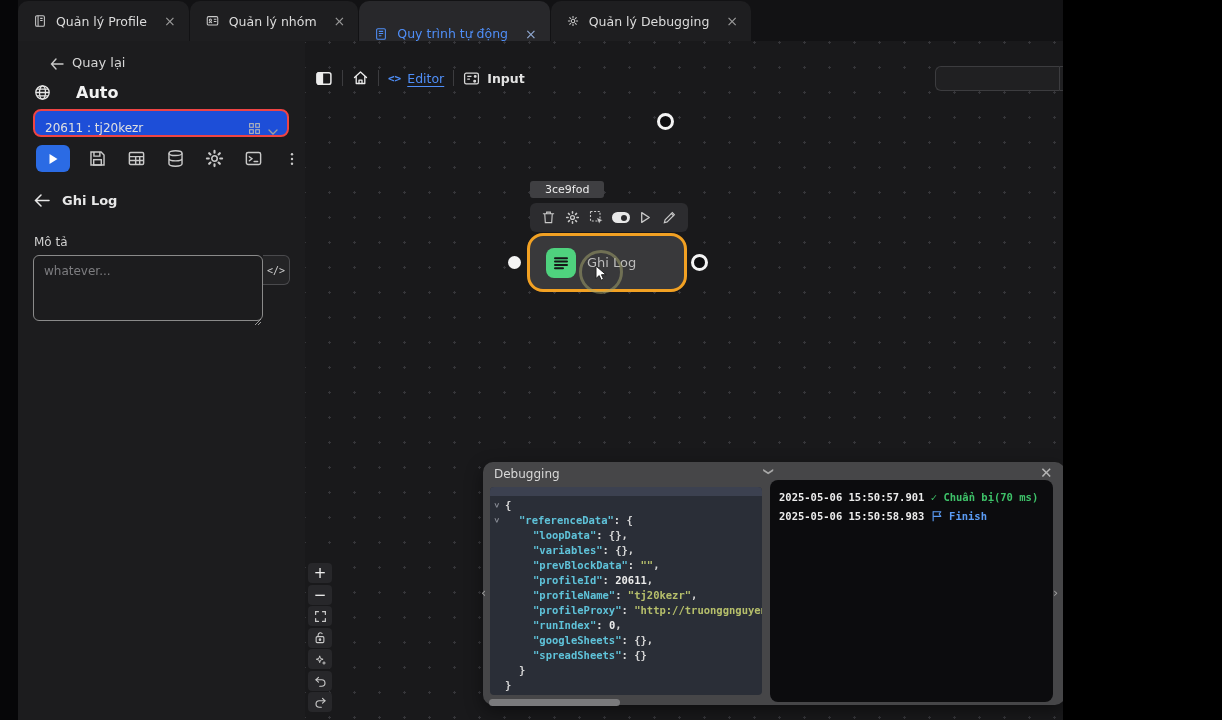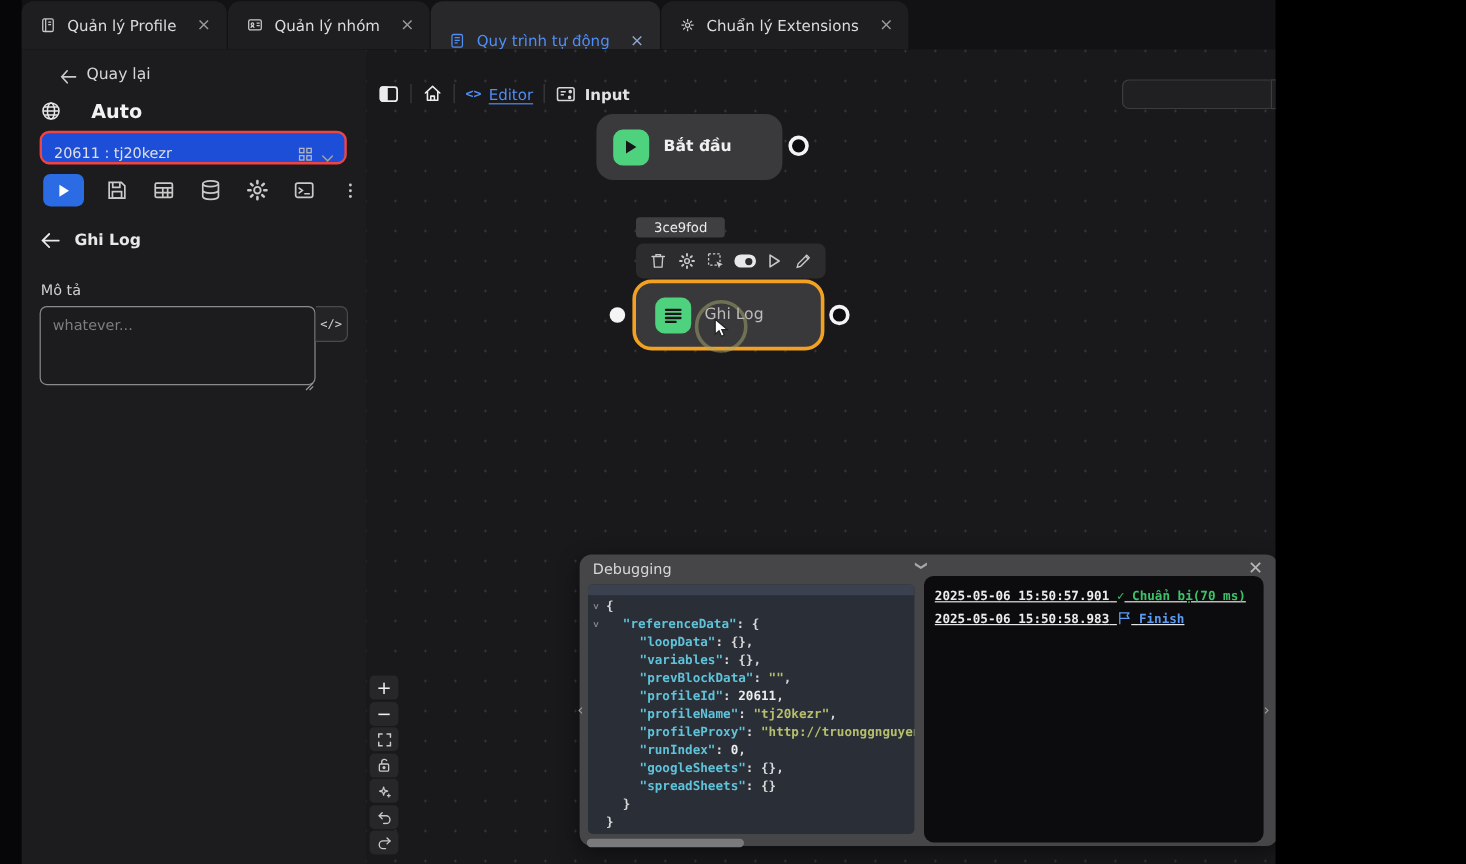--- a/index.html
+++ b/index.html
@@ -92,21 +92,21 @@
   .debug-title{position:absolute;left:11px;top:5px;font-size:12px;color:#d8d8d8;}
   .debug-collapse{position:absolute;left:280px;top:4px;color:#a8a8a8;font-size:10px;transform:rotate(-90deg);}
   .debug-close{position:absolute;left:557px;top:2px;color:#b4b4b4;font-size:15px;}
   .json-viewer{position:absolute;left:7px;top:25px;width:272px;height:208px;background:#2a2e37;border-radius:4px;overflow:hidden;}
   .json-topbar{height:9px;background:#3c4150;}
   .json-code{font-family:"DejaVu Sans Mono",monospace;font-size:10.5px;font-weight:700;line-height:15px;padding-top:2px;}
   .jrow{position:relative;white-space:pre;}
   .jarrow{position:absolute;left:4px;top:0;font-size:8px;color:#8b8f98;display:inline-block;transform:rotate(90deg);}
   .jk{color:#5fc3da;} .js{color:#b6bf6b;} .jn{color:#ececec;} .jp{color:#d8d8d8;}
   .json-hscroll{position:absolute;left:6px;top:237px;width:131px;height:7px;background:#7a7a7c;border-radius:4px;}
-  .log-viewer{position:absolute;left:287px;top:18px;width:283px;height:222px;background:#0c0c0e;border-radius:8px;padding:8px 0 0 9px;box-sizing:border-box;text-decoration:underline;}
+  .log-viewer{position:absolute;left:287px;top:18px;width:283px;height:222px;background:#0c0c0e;border-radius:8px;padding:8px 0 0 9px;box-sizing:border-box;}
   .log-line{font-family:"DejaVu Sans Mono",monospace;font-size:10.5px;font-weight:700;line-height:18.5px;color:#ececec;white-space:pre;}
   .lg-green{color:#3ec269;} .lg-blue{color:#5b9cf5;}
   .sel{background:#1f5cd6;}
   .log-icon{display:inline-block;}
 
   
   .minimap{position:absolute;left:763px;top:550px;width:154px;height:129px;box-sizing:border-box;border:5px solid #ababab;background:#070707;z-index:7;}
   .mm-node{position:absolute;background:#57d087;}
   .mm-viewport{position:absolute;background:rgba(255,255,255,.4);}
 </style>
@@ -149,21 +149,21 @@
         <span>Quy trình tự động</span>
         <span class="tab-close">×</span>
       </div>
       <div class="tab">
         <span class="ic">
           <svg width="14" height="14" viewBox="0 0 16 16" fill="none" stroke="currentColor" stroke-width="1.2">
             <circle cx="8" cy="8" r="2"></circle>
             <path d="M8 2.2v2.6M8 11.2v2.6M2.2 8h2.6M11.2 8h2.6M3.9 3.9l1.8 1.8M10.3 10.3l1.8 1.8M12.1 3.9l-1.8 1.8M5.7 10.3l-1.8 1.8"></path>
           </svg>
         </span>
-        <span>Chuẩn lý Extensions</span>
+        <span>Quản lý Debugging</span>
         <span class="tab-close">×</span>
       </div>
     </div>
 
   <div class="sidebar">
     <div class="back-row">
       <span class="ic">
         <svg width="14" height="12" viewBox="0 0 14 12" fill="none" stroke="currentColor" stroke-width="1.4" stroke-linecap="round">
             <path d="M6 1L1.5 6 6 11M1.5 6H13"></path>
           </svg>
@@ -326,28 +326,20 @@
               <circle cx="6.8" cy="6.8" r="4.3"></circle>
               <path d="M10.2 10.2l3.6 3.6"></path>
             </svg>
         </span>
       </span>
       <span class="search-results">No results</span>
       <span class="search-arrow"><span>↑</span></span>
       <span class="search-arrow"><span>↓</span></span>
     </div>
 
-    <div class="node node-start">
-      <span class="node-icon">
-        <svg width="12" height="13" viewBox="0 0 11 12" fill="#161618">
-            <path d="M1.5 1l8 5-8 5z"></path>
-          </svg>
-      </span>
-      <span class="node-label" style="font-weight:600;">Bắt đầu</span>
-    </div>
     <span class="port port-ring" style="left:352px;top:72px;"></span>
 
     <div class="node-badge">3ce9fod</div>
     <div class="node-toolbar">
       <span class="nt-btn">
           <span class="ic">
         <svg width="15" height="15" viewBox="0 0 16 16" fill="none" stroke="currentColor" stroke-width="1.2" stroke-linecap="round">
               <path d="M2.5 4h11M6 4V2.3h4V4M4 4l.6 9.5h6.8L12 4"></path>
             </svg>
       </span>

